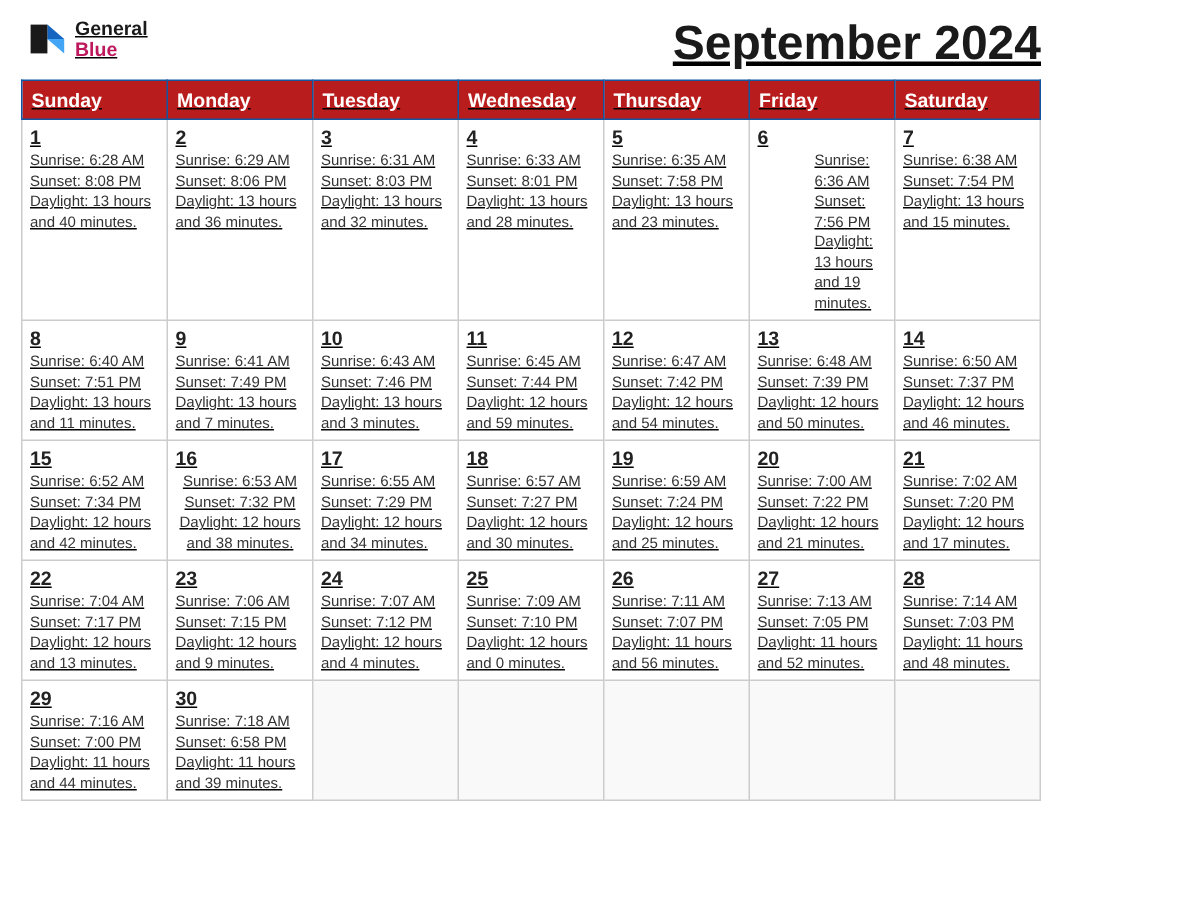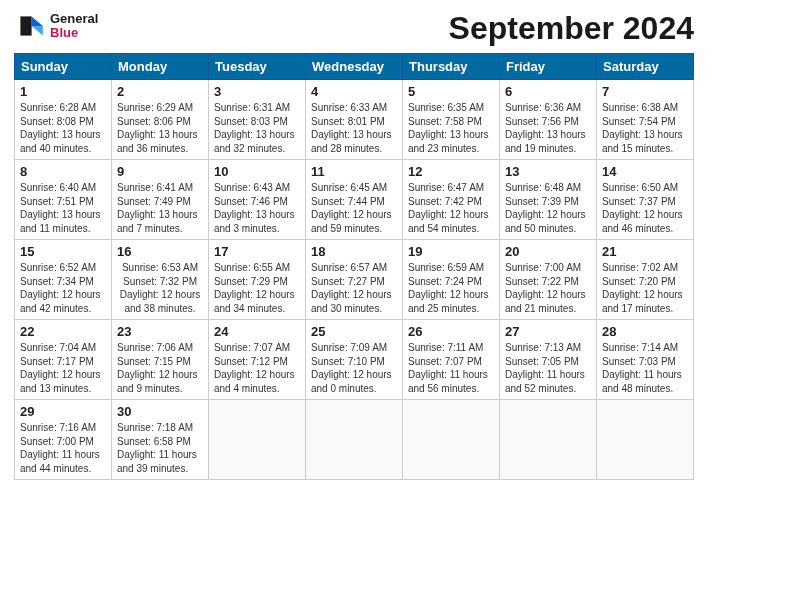--- a/index.html
+++ b/index.html
@@ -6,20 +6,21 @@
     body {
       font-family: Arial, sans-serif;
       background: #fff;
       width: 792px;
       height: 612px;
       overflow: hidden;
     }
     .container {
       width: 708px;
       padding: 10px 14px 8px 14px;
+      text-decoration: underline;
     }
     .header-row {
       display: flex;
       justify-content: space-between;
       align-items: flex-start;
       margin-bottom: 6px;
     }
     .logo {
       display: flex;
       align-items: center;
@@ -40,21 +41,21 @@
     .location {
       font-size: 15px;
       color: #444;
     }
     .calendar {
       width: 100%;
       border-collapse: collapse;
       border: 1px solid #ccc;
     }
     .calendar th {
-      background: #0369a1;
+      background: #b91c1c;
       color: #fff;
       text-align: left;
       padding: 5px 6px;
       font-size: 13px;
       font-weight: bold;
       border: 1px solid #1255a0;
     }
     .calendar td {
       border: 1px solid #ccc;
       vertical-align: top;
@@ -147,21 +148,21 @@
           </td>
           <td>
             <span class="day-num">5</span>
             <div class="day-info" style="white-space: pre-line;">Sunrise: 6:35 AM
 Sunset: 7:58 PM
 Daylight: 13 hours
 and 23 minutes.</div>
           </td>
           <td>
             <span class="day-num">6</span>
-            <div class="day-info" style="white-space: pre-line;">Sunrise: 6:36 AM
+            <div class="day-info" style="white-space: pre-line; margin-left: 38px;">Sunrise: 6:36 AM
 Sunset: 7:56 PM
 Daylight: 13 hours
 and 19 minutes.</div>
           </td>
           <td>
             <span class="day-num">7</span>
             <div class="day-info" style="white-space: pre-line;">Sunrise: 6:38 AM
 Sunset: 7:54 PM
 Daylight: 13 hours
 and 15 minutes.</div>

